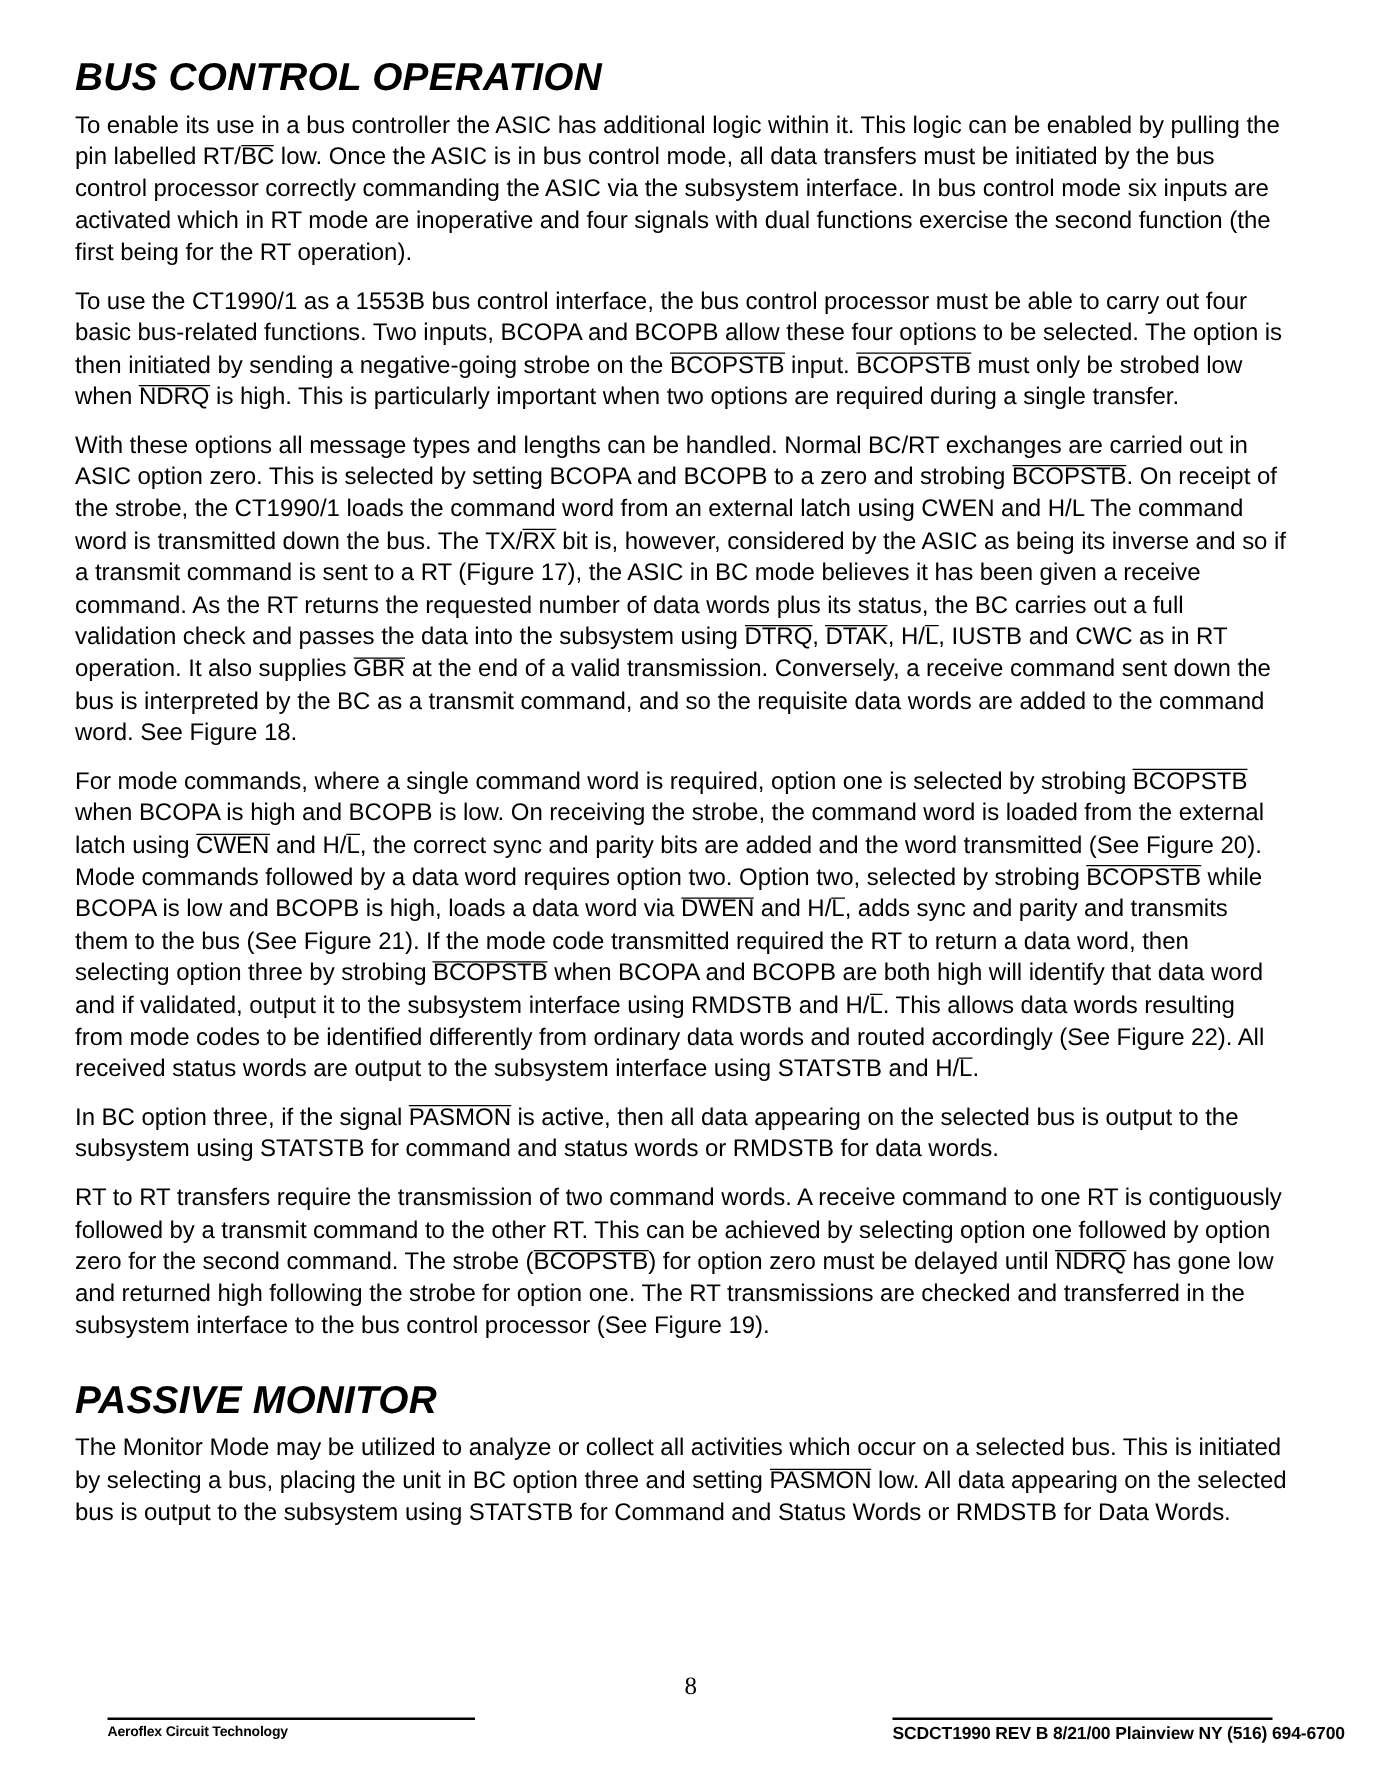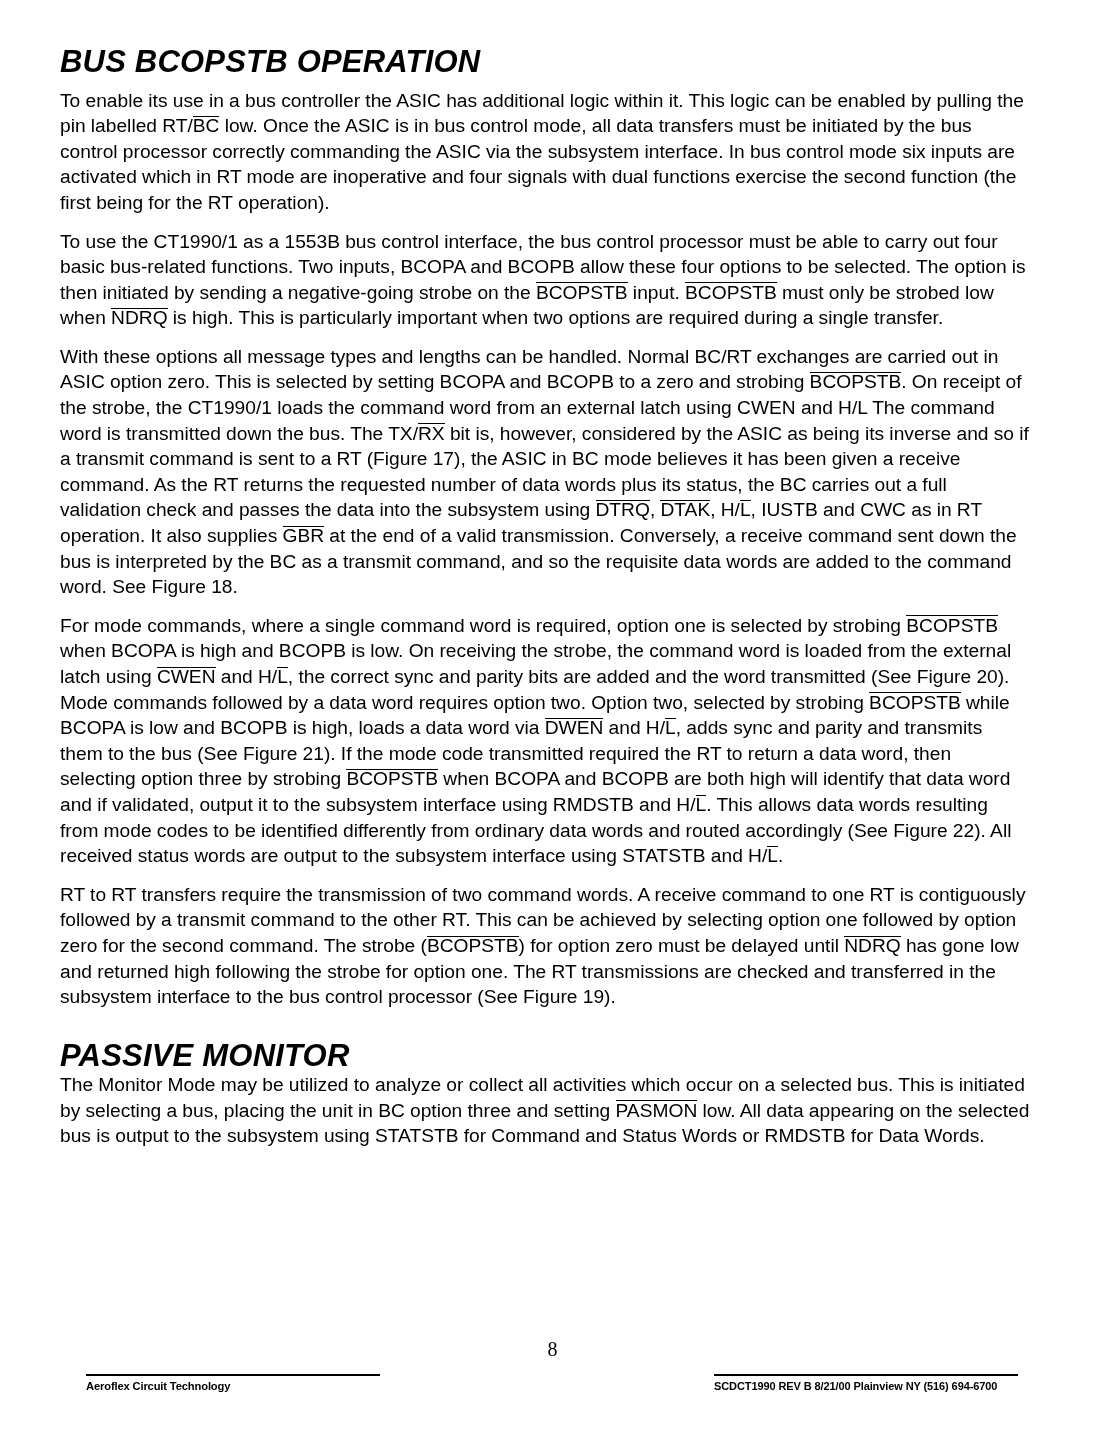--- a/index.html
+++ b/index.html
@@ -33,21 +33,21 @@
     font-weight: bold;
     font-style: italic;
     font-size: 31px;
     line-height: 1.05;
     letter-spacing: 0.2px;
     margin: 0 0 9px 0;
     padding: 0;
   }
   h1.section-title.second {
     margin-top: 30px;
-    margin-bottom: 0;
+    margin-bottom: 10px;
   }
   p.body-text {
     font-family: "Liberation Sans", sans-serif;
     font-size: 19.2px;
     line-height: 25.6px;
     margin: 0 16px 13px 0;
     padding: 0;
     text-align: left;
     word-spacing: -0.1px;
   }
@@ -95,48 +95,49 @@
   }
   .footer-text {
     font-family: "Liberation Sans", sans-serif;
     font-weight: bold;
     font-size: 11.2px;
     line-height: 14px;
     letter-spacing: -0.15px;
     white-space: nowrap;
   }
   .footer-right .footer-text {
-    font-size: 11px;
+    font-size: 14px;
     letter-spacing: -0.1px;
   }
   .page-number {
     position: absolute;
     left: 0;
     top: 1337px;
     width: 1105px;
     text-align: center;
     font-family: "Liberation Serif", serif;
     font-size: 20px;
     line-height: 24px;
   }
 </style>
 </head>
 <body>
 
 <div class="page">
 
   <div class="content">
 
-    <h1 class="section-title">BUS BCOPSTB OPERATION</h1>
+    <h1 class="section-title">BUS CONTROL OPERATION</h1>
 
     <div id="sec0-paras">
         <p class="body-text">To enable its use in a bus controller the ASIC has additional logic within it. This logic can be enabled by pulling the pin labelled RT/<span class="ol">BC</span> low. Once the ASIC is in bus control mode, all data transfers must be initiated by the bus control processor correctly commanding the ASIC via the subsystem interface. In bus control mode six inputs are activated which in RT mode are inoperative and four signals with dual functions exercise the second function (the first being for the RT operation).</p>
         <p class="body-text">To use the CT1990/1 as a 1553B bus control interface, the bus control processor must be able to carry out four basic bus-related functions. Two inputs, BCOPA and BCOPB allow these four options to be selected. The option is then initiated by sending a negative-going strobe on the <span class="ol">BCOPSTB</span> input. <span class="ol">BCOPSTB</span> must only be strobed low when <span class="ol">NDRQ</span> is high. This is particularly important when two options are required during a single transfer.</p>
         <p class="body-text">With these options all message types and lengths can be handled. Normal BC/RT exchanges are carried out in ASIC option zero. This is selected by setting BCOPA and BCOPB to a zero and strobing <span class="ol">BCOPSTB</span>. On receipt of the strobe, the CT1990/1 loads the command word from an external latch using CWEN and H/L The command word is transmitted down the bus. The TX/<span class="ol">RX</span> bit is, however, considered by the ASIC as being its inverse and so if a transmit command is sent to a RT (Figure 17), the ASIC in BC mode believes it has been given a receive command. As the RT returns the requested number of data words plus its status, the BC carries out a full validation check and passes the data into the subsystem using <span class="ol">DTRQ</span>, <span class="ol">DTAK</span>, H/<span class="ol">L</span>, IUSTB and CWC as in RT operation. It also supplies <span class="ol">GBR</span> at the end of a valid transmission. Conversely, a receive command sent down the bus is interpreted by the BC as a transmit command, and so the requisite data words are added to the command word.  See Figure 18.</p>
         <p class="body-text">For mode commands, where a single command word is required, option one is selected by strobing <span class="ol">BCOPSTB</span> when BCOPA is high and BCOPB is low. On receiving the strobe, the command word is loaded from the external latch using <span class="ol">CWEN</span> and H/<span class="ol">L</span>, the correct sync and parity bits are added and the word transmitted (See Figure 20). Mode commands followed by a data word requires option two. Option two, selected by strobing <span class="ol">BCOPSTB</span> while BCOPA is low and BCOPB is high, loads a data word via <span class="ol">DWEN</span> and H/<span class="ol">L</span>, adds sync and parity and transmits them to the bus (See Figure 21). If the mode code transmitted required the RT to return a data word, then selecting option three by strobing <span class="ol">BCOPSTB</span> when BCOPA and BCOPB are both high will identify that data word and if validated, output it to the subsystem interface using RMDSTB and H/<span class="ol">L</span>. This allows data words resulting from mode codes to be identified differently from ordinary data words and routed accordingly (See Figure 22). All received status words are output to the subsystem interface using STATSTB and H/<span class="ol">L</span>.</p>
+        <p class="body-text">In BC option three, if the signal <span class="ol">PASMON</span> is active, then all data appearing on the selected bus is output to the subsystem using STATSTB for command and status words or RMDSTB for data words.</p>
         <p class="body-text">RT to RT transfers require the transmission of two command words. A receive command to one RT is contiguously followed by a transmit command to the other RT. This can be achieved by selecting option one followed by option zero for the second command. The strobe (<span class="ol">BCOPSTB</span>) for option zero must be delayed until <span class="ol">NDRQ</span> has gone low and returned high following the strobe for option one. The RT transmissions are checked and transferred in the subsystem interface to the bus control processor (See Figure 19).</p>
       </div>
 
     <h1 class="section-title second">PASSIVE MONITOR</h1>
 
     <div id="sec1-paras">
         <p class="body-text">The Monitor Mode may be utilized to analyze or collect all activities which occur on a selected bus. This is initiated by selecting a bus, placing the unit in BC option three and setting <span class="ol">PASMON</span> low.  All data appearing on the selected bus is output to the subsystem using STATSTB for Command and Status Words or RMDSTB for Data Words.</p>
       </div>
 
   </div>

